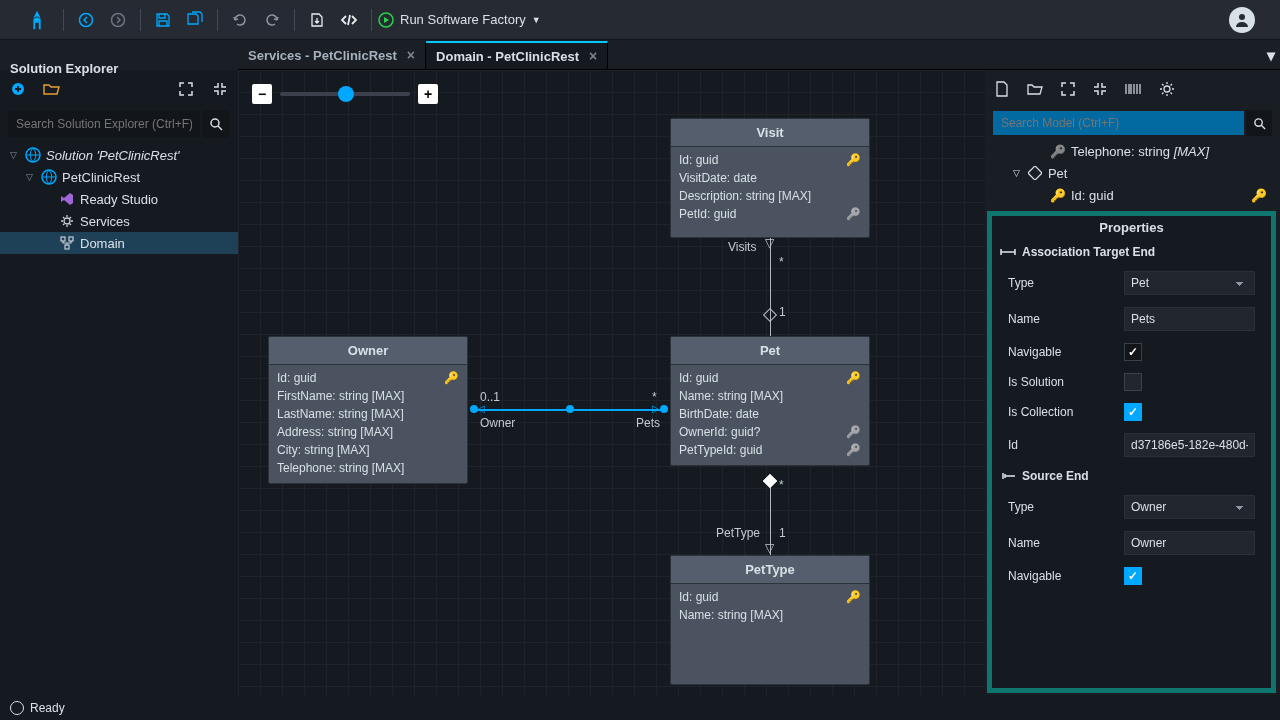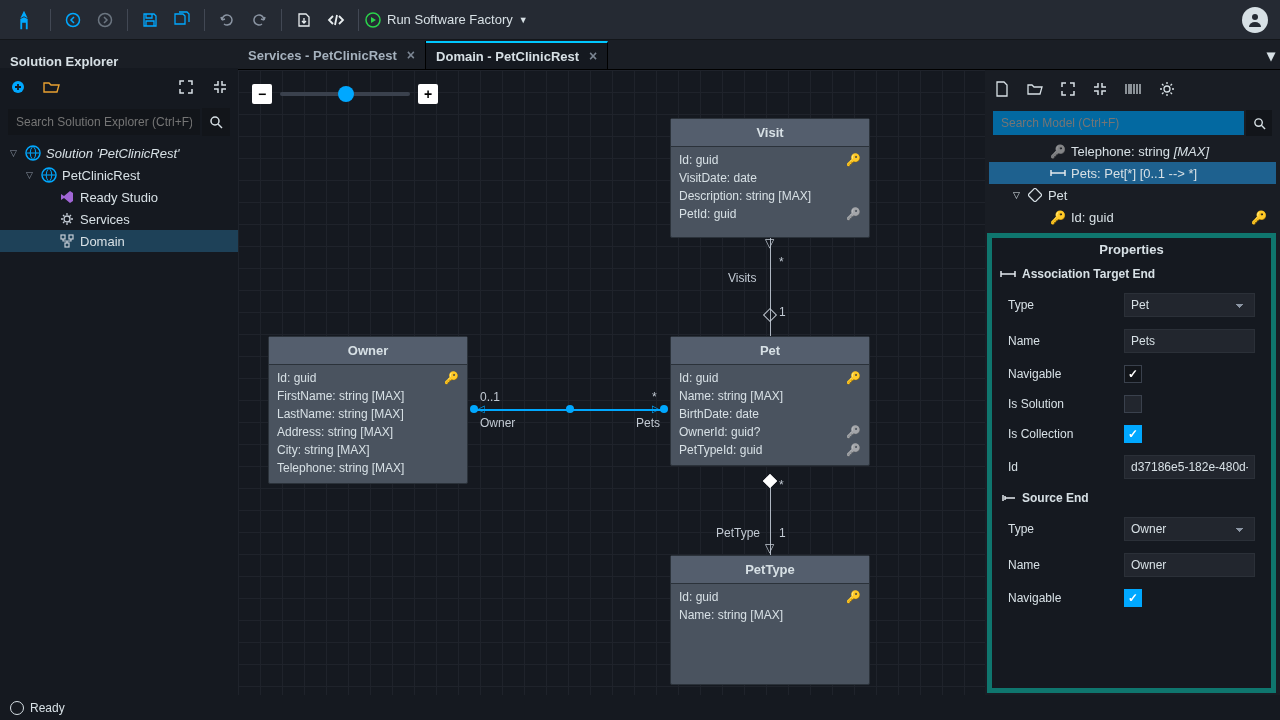--- a/index.html
+++ b/index.html
@@ -1,30 +1,30 @@
 <!DOCTYPE html>
 <html><head>
 <meta charset="utf-8">
 <style>
 * { margin: 0; padding: 0; box-sizing: border-box; font-family: 'Segoe UI', Arial, sans-serif; }
 body { width: 1280px; height: 720px; background: #1a1e25; color: #d7e0e5; overflow: hidden; }
 
-.topbar { height: 40px; background: #252a33; display: flex; align-items: center; padding: 0 12px; border-bottom: 1px solid #13161a; }
+.topbar { height: 40px; background: #252a33; display: flex; align-items: center; padding: 0 25px; border-bottom: 1px solid #13161a; }
 .topbar .brand { width: 24px; height: 24px; margin-right: 8px; display:flex; align-items:center; justify-content:center; }
 .topbar .tool-btn { width: 28px; height: 28px; margin: 0 2px; display: flex; align-items: center; justify-content: center; cursor: pointer; color: #4bc0eb; border-radius: 2px; }
 .topbar .tool-btn.dim { color: #6b7580; }
 .topbar .sep { width: 1px; height: 22px; background: #424854; margin: 0 6px; }
 .topbar .run { display: flex; align-items: center; color: #d7e0e5; font-size: 13px; cursor: pointer; }
 .topbar .run .play { color: #2bd34b; margin-right: 6px; }
 .topbar .avatar { margin-left: auto; width: 26px; height: 26px; border-radius: 50%; background: #d7e0e5; display:flex;align-items:center;justify-content:center;color:#252a33; }
 
 .main { display: flex; height: 655px; }
 
 .explorer { width: 238px; background: #151920; display:flex; flex-direction:column; }
-.explorer .title { height: 28px; line-height: 28px; padding: 8px 10px; font-size: 13px; font-weight: 600; background:#1a1e25;}
+.explorer .title { height: 28px; line-height: 28px; padding: 15px 10px; font-size: 13px; font-weight: 600; background:#1a1e25;}
 .explorer .tools { height: 38px; display:flex; align-items:center; padding:0 8px; gap:14px;}
 .explorer .tools .ico { width: 20px; height:20px; display:flex;align-items:center;justify-content:center;cursor:pointer; }
 .explorer .search { height: 32px; display:flex; align-items:center; padding:0 8px; }
 .explorer .search input { flex:1; background:#12151a; border:none; color:#ffffff; padding:6px 8px; font-size:12px; outline:none; }
 .explorer .search .sbtn { width:28px; height:28px; background:#12151a; margin-left:2px; display:flex;align-items:center;justify-content:center;cursor:pointer;}
 .tree { flex:1; font-size:13px; padding:4px 0; overflow:hidden;}
 .tree .node { display:flex; align-items:center; height:22px; padding-left:10px; cursor:pointer;}
 .tree .node.d1 { padding-left:26px; }
 .tree .node.d2 { padding-left:58px; }
 .tree .node.sel { background:#1e4158; }
@@ -354,21 +354,21 @@
               </div>
             <div class="row">
                 <span>Name: string [MAX]</span>
               </div>
           </div>
         </div>
 
         <div class="assoc" style="left:532px; top:168px; width:1px; height:98px; background:#aeb6c1;"></div>
         <div class="diamond" style="left:527px; top:240px;"></div>
         <div class="arrowhead" style="left:527px;top:166px;">▽</div>
-        <div class="assoc-lbl" style="left:490px; top:201px;">Visits</div>
+        <div class="assoc-lbl" style="left:490px; top:170px;">Visits</div>
         <div class="assoc-lbl" style="left:541px; top:185px;">*</div>
         <div class="assoc-lbl" style="left:541px; top:235px;">1</div>
 
         <div class="assoc" style="left:236px; top:339px; width:190px; height:2px; background:#00a8ff;"></div>
         <div class="endpt blue" style="left:232px; top:335px;"></div>
         <div class="endpt blue" style="left:328px; top:335px;"></div>
         <div class="endpt blue" style="left:422px; top:335px;"></div>
         <div style="position:absolute;left:239px;top:333px;color:#00a8ff;font-size:10px;">◁</div>
         <div style="position:absolute;left:414px;top:333px;color:#00a8ff;font-size:10px;">▷</div>
         <div class="assoc-lbl" style="left:242px; top:320px;">0..1</div>
@@ -425,28 +425,20 @@
                 <circle cx="6" cy="6" r="4" fill="none" stroke="#d7e0e5" stroke-width="1.5"></circle>
                 <path d="M9 9 L13 13" stroke="#d7e0e5" stroke-width="1.5"></path>
               </svg>
             </div>
         </div>
         <div class="modeltree">
           <div class="mnode" style="padding-left:60px;">
               <span class="kico" style="filter:grayscale(1);opacity:0.6">🔑</span>
               <span><span>Telephone: string</span> <i>[MAX]</i></span>
             </div>
-          <div class="mnode sel" style="padding-left:60px;">
-              <span class="kico">
-                <svg width="16" height="10">
-                  <path d="M1 5 L15 5 M1 2 L1 8 M15 2 L15 8" stroke="#e2e8ed" stroke-width="1.5"></path>
-                </svg>
-              </span>
-              <span>Pets: Pet[*] [0..1 --&gt; *]</span>
-            </div>
           <div class="mnode" style="padding-left:24px;">
               <span class="caret" style="font-size:9px;margin-right:6px;">▽</span>
               <span class="kico">
                 <svg width="14" height="14">
                   <rect x="2" y="2" width="10" height="10" transform="rotate(45 7 7)" fill="none" stroke="#d7e0e5" stroke-width="1.3"></rect>
                 </svg>
               </span>
               <span>Pet</span>
             </div>
           <div class="mnode" style="padding-left:60px;">

